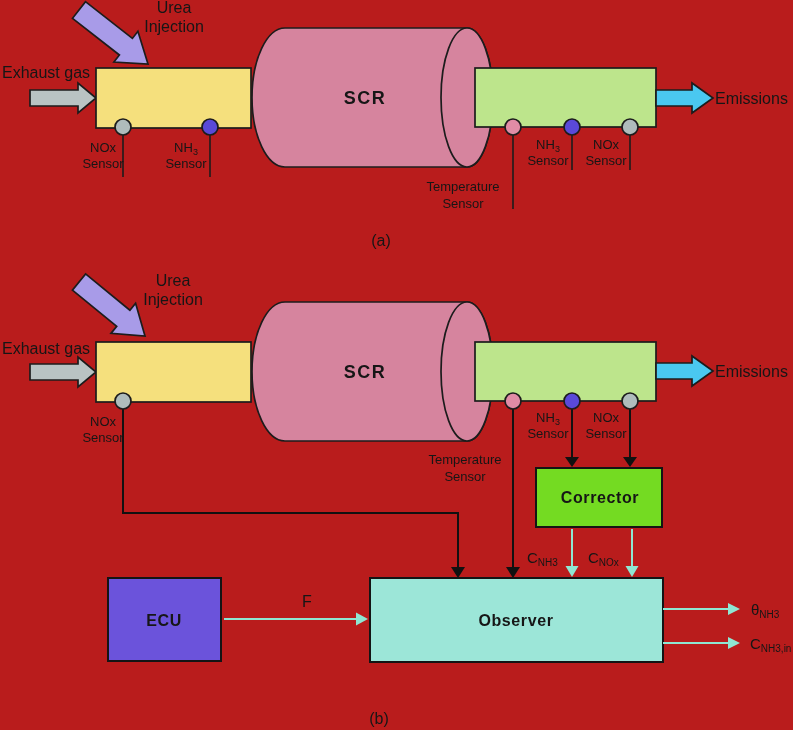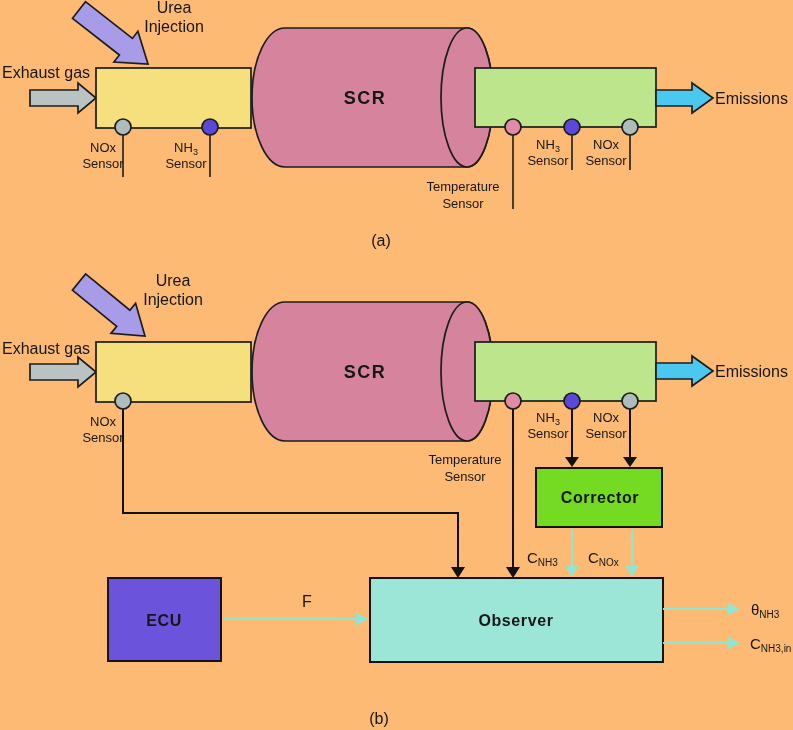--- a/index.html
+++ b/index.html
@@ -1,16 +1,16 @@
 <!DOCTYPE html>
 <html><head>
 <meta charset="utf-8">
 <style>
   html,body { margin:0; padding:0; background:#ffffff; }
-  .stage { position:relative; width:793px; height:730px; background:#fdba74; overflow:hidden; }
+  .stage { position:relative; width:793px; height:730px; background:#b91c1c; overflow:hidden; }
   svg { display:block; }
   svg text { font-family:"Liberation Sans", sans-serif; fill:#161616; }
   .lbl      { font-size:16px; }
   .sensor   { font-size:13px; }
   .sensor-sub { font-size:9px; }
   .scr-lbl  { font-size:18px; font-weight:bold; letter-spacing:1.5px; }
   .block-lbl{ font-size:16px; font-weight:bold; letter-spacing:0.6px; }
   .sig      { font-size:15px; }
   .sub      { font-size:10px; }
   .outline  { stroke:#1c1c1c; stroke-width:1.7px; }

